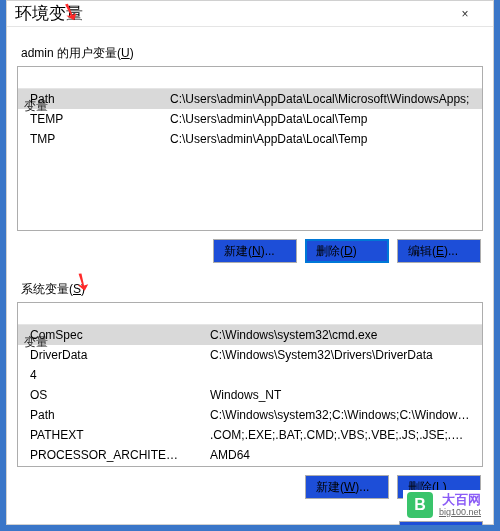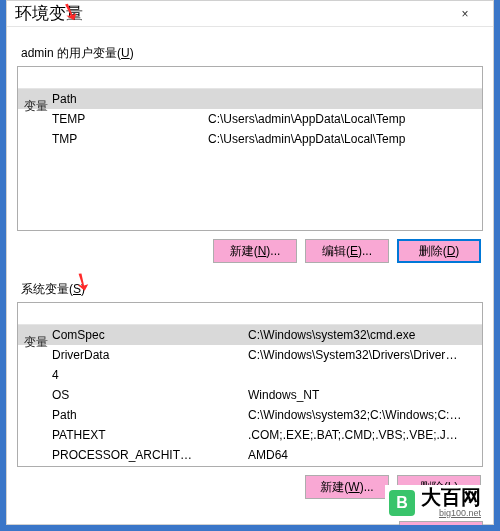--- a/index.html
+++ b/index.html
@@ -12,35 +12,35 @@
     .section-label { margin: 8px 0 4px 4px; font-size: 12px; }
     .section-label .mn { text-decoration: underline; }
     .listbox { border: 1px solid #adadad; background:#fff; }
     .listhead { display:flex; height:22px; line-height:22px; background:#fff; border-bottom:1px solid #e5e5e5; }
     .listhead .col { padding:0 6px; color:#222; border-right:1px solid #e5e5e5;margin-top:28px;}
     .col-name { width: 140px; flex: 0 0 140px; }
     .col-name.sys { width: 180px; flex: 0 0 180px; }
     .col-value { flex: 1; overflow:hidden; white-space:nowrap; text-overflow: ellipsis;}
     .rows { }
     .row { display:flex; height:20px; line-height:20px; }
-    .row .col { padding:0 18px; overflow:hidden; white-space:nowrap; text-overflow: ellipsis; margin-left: 16px;}
+    .row .col { padding:0 12px; overflow:hidden; white-space:nowrap; text-overflow: ellipsis;}
     .row.sel { background:#d9d9d9; }
     .userbox { height: 165px; }
     .sysbox { height: 165px; }
     .btnrow { display:flex; justify-content:flex-end; gap:8px; padding:8px 2px 10px 2px; }
-    .btn { border:1px solid #adadad; background:#f9a8d4; height:24px; line-height:22px; padding:0 10px; min-width:84px; text-align:center; }
+    .btn { border:1px solid #adadad; background:#1d4ed8; height:24px; line-height:22px; padding:0 10px; min-width:84px; }
     .btn.focus { border:2px solid #0078d7; padding:0 9px; line-height:20px;}
     .btn .mn { text-decoration: underline; }
     .bottomrow { display:flex; justify-content:flex-end; gap:8px; padding:6px 10px 8px 10px; border-top: none; position: relative;}
     .arrow { position:absolute; color:#ff2a2a; font-size:22px; transform: rotate(25deg); pointer-events:none;}
     .arrow1 { left:54px; top:-2px; transform: rotate(25deg) scaleX(1.2);}
     .arrow2 { left:66px; top:268px; transform: rotate(35deg) scaleX(1.2);}
     .watermark { position:absolute; right:8px; bottom:4px; display:flex; align-items:center; gap:6px; background:#fff; padding:2px 4px;}
     .wm-logo { width:26px; height:26px; background:#39c46b; border-radius:4px; display:flex; align-items:center; justify-content:center; color:#fff; font-weight:bold; font-size:16px;}
-    .wm-text { font-size:20px; font-weight:bold; color:#000000; }
+    .wm-text { font-size:13px; font-weight:bold; color:#8b5cf6; }
     .wm-wrap { display:flex; flex-direction:column; align-items:flex-end; line-height:1;}
     .wm-url { font-size:9px; color:#666; margin-top:2px;text-decoration:underline;}
     .ok-part { display:inline-block; }
   </style>
 </head>
 <body>
 
 <div class="dialog">
   <div class="titlebar">
     <span class="title">环境变量</span>
@@ -59,36 +59,37 @@
     </div>
 
     <div class="listbox userbox">
       <div class="listhead">
         <div class="col col-name">变量</div>
         <div class="col col-value">值</div>
       </div>
       <div class="rows">
         <div class="row sel">
           <div class="col col-name">Path</div>
+          <div class="col col-value">C:\Users\admin\AppData\Local\Microsoft\WindowsApps;</div>
         </div>
         <div class="row">
           <div class="col col-name">TEMP</div>
           <div class="col col-value">C:\Users\admin\AppData\Local\Temp</div>
         </div>
         <div class="row">
           <div class="col col-name">TMP</div>
           <div class="col col-value">C:\Users\admin\AppData\Local\Temp</div>
         </div>
       </div>
     </div>
 
     <div class="btnrow">
       <div class="btn"><span>新建(</span><span class="mn">N</span><span>)...</span></div>
+      <div class="btn focus"><span>删除(</span><span class="mn">D</span><span>)</span></div>
       <div class="btn"><span>编辑(</span><span class="mn">E</span><span>)...</span></div>
-      <div class="btn focus"><span>删除(</span><span class="mn">D</span><span>)</span></div>
     </div>
 
     <div class="section-label">
       <span>系统变量(</span><span class="mn">S</span><span>)</span>
     </div>
 
     <div class="listbox sysbox">
       <div class="listhead">
         <div class="col col-name sys">变量</div>
         <div class="col col-value">值</div>

